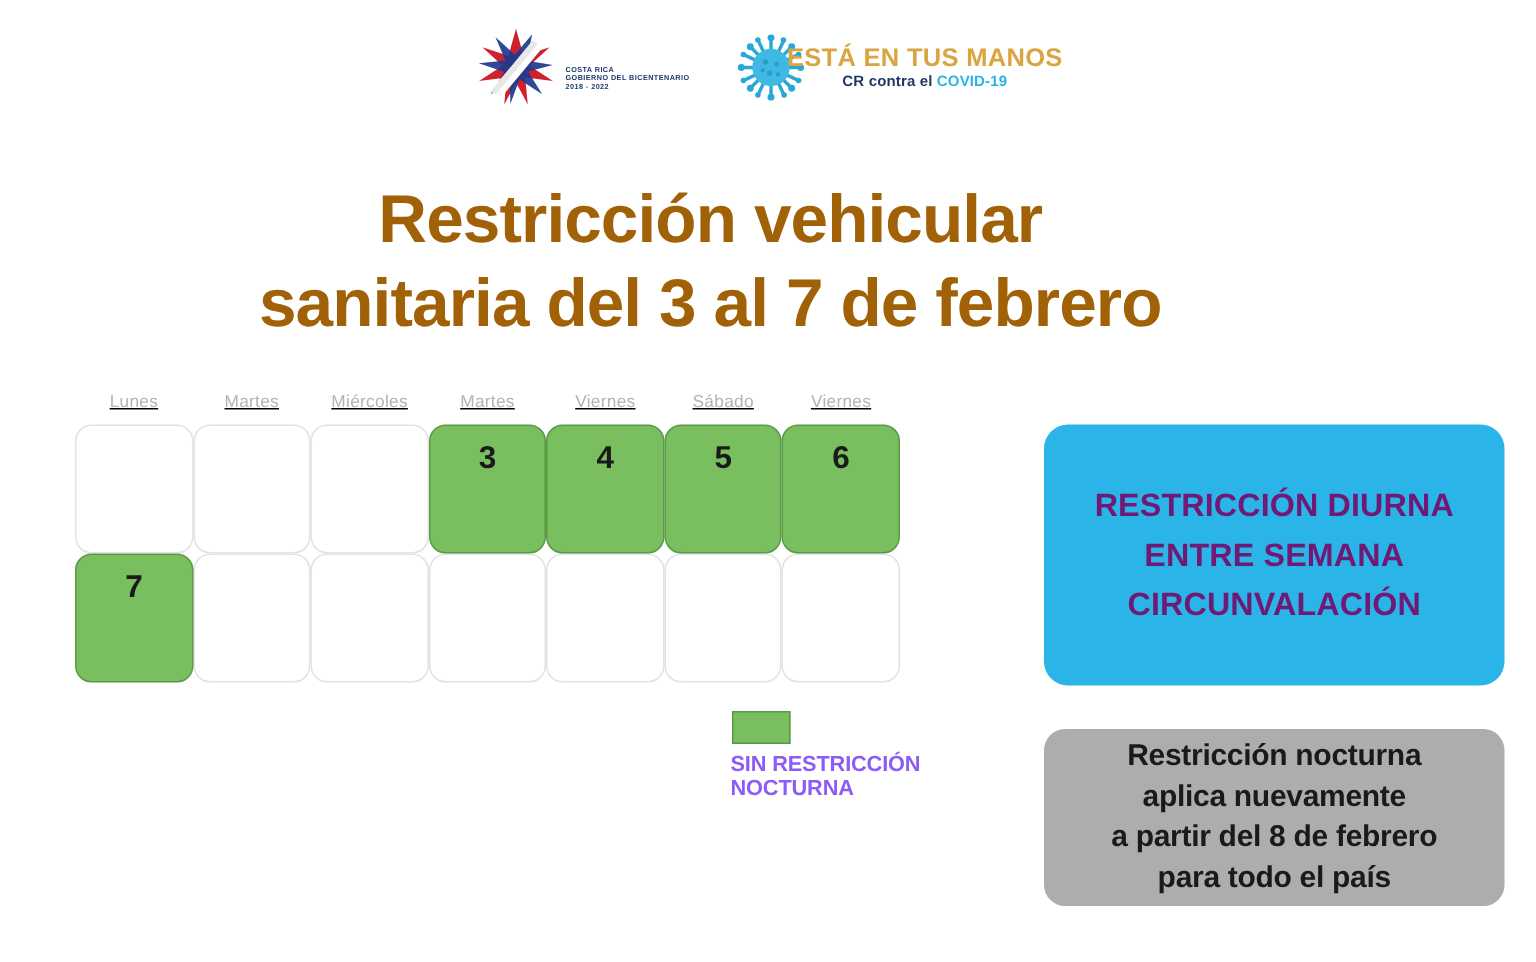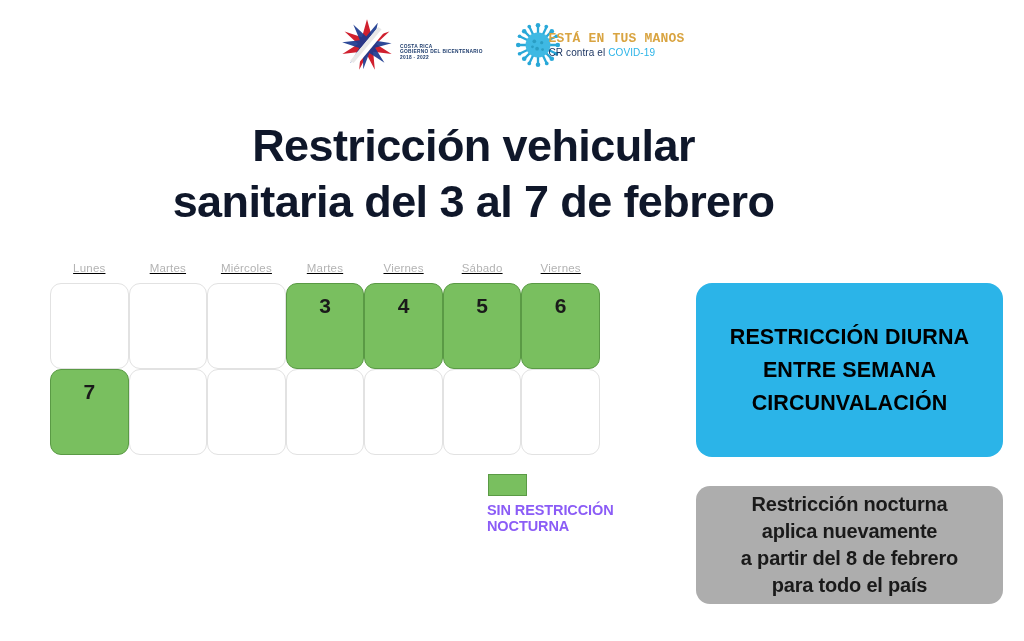--- a/index.html
+++ b/index.html
@@ -68,46 +68,46 @@
     z-index: 1;
   }
   .logo-covid-text {
     display: flex;
     flex-direction: column;
     line-height: 1.1;
     position: relative;
     z-index: 2;
   }
   .covid-line1 {
-    font-size: 13px;
+    font-size: 17px;
     font-weight: bold;
     color: #d9a441;
     letter-spacing: 0.2px;
     white-space: nowrap;
-    font-family: Liberation Mono, monospace;
   }
   .covid-line2 {
     font-size: 10px;
-    font-weight: normal;
+    font-weight: bold;
     color: #1f3864;
     letter-spacing: 0.1px;
     white-space: nowrap;
+    text-align: center;
   }
   .covid-line2 .blue {
     color: #2bb4e8;
   }
 
   
   .title {
     position: absolute;
     top: 98px;
     left: 0;
     width: 947px;
     text-align: center;
-    color: #0f172a;
+    color: #a16207;
     font-weight: bold;
     font-size: 45px;
     line-height: 1.24;
     letter-spacing: -0.6px;
     margin-top: 20px;
   }
   .title-line {
     display: block;
     white-space: nowrap;
   }
@@ -197,21 +197,21 @@
     background: #2bb4e8;
     border-radius: 16px;
     display: flex;
     flex-direction: column;
     align-items: center;
     justify-content: center;
     gap: 1px;
     box-sizing: border-box;
   }
   .callout-blue .line {
-    color: #000000;
+    color: #701a75;
     font-weight: bold;
     font-size: 21.5px;
     letter-spacing: 0.1px;
     line-height: 1.5;
     text-align: center;
     white-space: nowrap;
   }
   .callout-gray {
     position: absolute;
     left: 696px;

